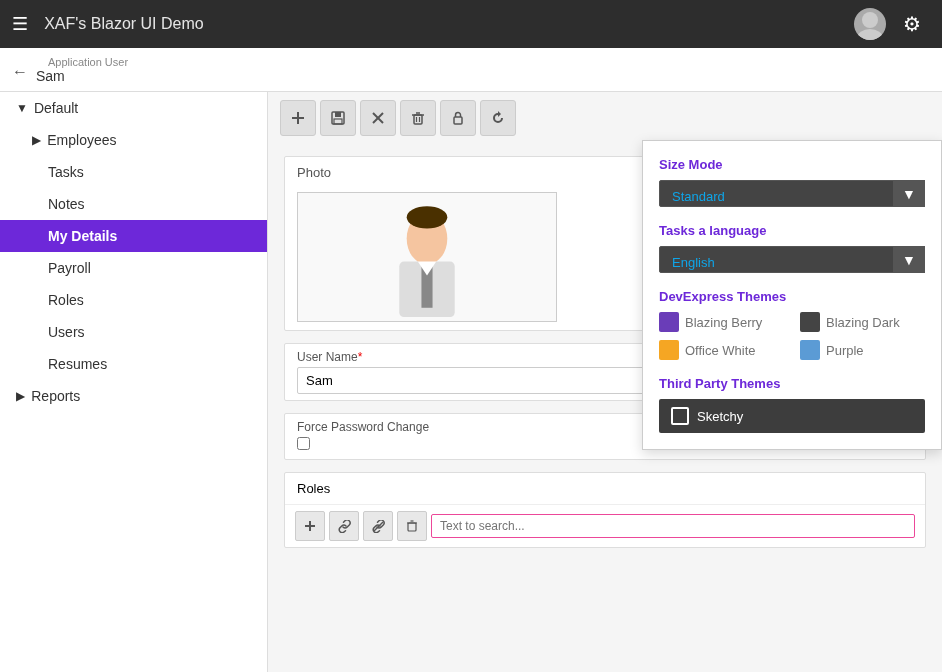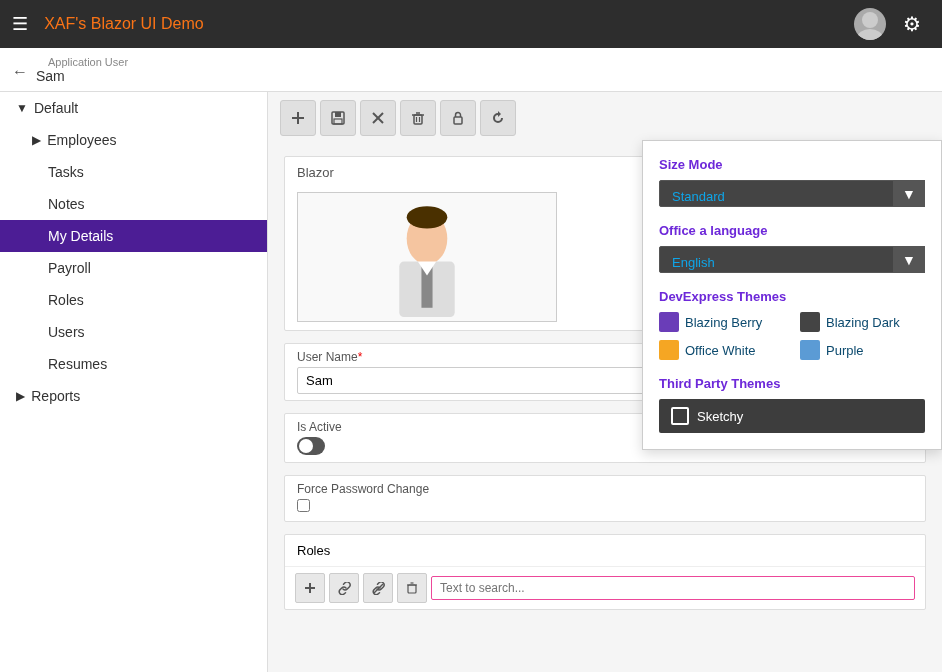--- a/index.html
+++ b/index.html
@@ -2,40 +2,40 @@
 <html><head>
   <meta charset="utf-8">
   <style>
     * { box-sizing: border-box; margin: 0; padding: 0; }
     body { font-family: 'Segoe UI', Arial, sans-serif; font-size: 14px; background: #f0f0f0; overflow: hidden; }
 
     .app-container { display: flex; flex-direction: column; width: 942px; height: 672px; position: relative; }
 
     
     .header { display: flex; align-items: center; background: #2d2d2d; color: #fff; height: 48px; padding: 0 12px; gap: 16px; z-index: 10; }
-    .header-title { font-size: 16px; font-weight: 500; color: #f97316; flex: 1; }
+    .header-title { font-size: 16px; font-weight: 500; color: #e5e5e5; flex: 1; }
     .hamburger-icon { cursor: pointer; font-size: 18px; color: #fff; }
     .header-right { display: flex; align-items: center; gap: 8px; }
     .avatar { width: 32px; height: 32px; border-radius: 50%; background: #aaa; display: flex; align-items: center; justify-content: center; overflow: hidden; }
     .gear-btn { background: none; border: none; color: #fff; cursor: pointer; font-size: 20px; width: 36px; height: 36px; display: flex; align-items: center; justify-content: center; }
 
     
     .breadcrumb-bar { display: flex; align-items: center; background: #fff; border-bottom: 1px solid #ddd; padding: 6px 12px; gap: 8px; height: 44px; }
     .breadcrumb-back { background: none; border: none; cursor: pointer; font-size: 16px; color: #555; }
     .breadcrumb-text { display: flex; flex-direction: column; }
     .breadcrumb-sub { font-size: 11px; color: #888; margin-left: 12px; }
     .breadcrumb-main { font-size: 14px; color: #333; font-weight: 500; }
 
     
     .main-layout { display: flex; flex: 1; overflow: hidden; }
 
     
     .sidebar { width: 268px; background: #fff; border-right: 1px solid #ddd; overflow-y: auto; flex-shrink: 0; }
     .sidebar-item { display: flex; align-items: center; padding: 8px 16px; cursor: pointer; color: #333; gap: 6px; }
-    .sidebar-item.active { background: #4c1d95; color: #fff; }
+    .sidebar-item.active { background: #6d28d9; color: #fff; font-weight: bold; }
     .sidebar-item.indent1 { padding-left: 32px; }
     .sidebar-item.indent2 { padding-left: 48px; }
     .chevron { font-size: 12px; }
 
     
     .content-area { flex: 1; background: #f5f5f5; overflow-y: auto; padding: 0; position: relative; }
 
     
     .toolbar { display: flex; gap: 4px; padding: 8px 12px; background: #f5f5f5; }
     .toolbar-btn { width: 36px; height: 36px; border: 1px solid #ccc; background: #e0e0e0; border-radius: 3px; cursor: pointer; display: flex; align-items: center; justify-content: center; font-size: 16px; color: #555; }
@@ -62,21 +62,21 @@
     
     .settings-overlay { position: absolute; top: 48px; right: 0; width: 300px; background: #fff; border: 1px solid #ccc; box-shadow: 0 4px 12px rgba(0,0,0,0.15); z-index: 100; padding: 16px; }
     .settings-section-title { font-size: 13px; font-weight: 600; color: #6d28d9; margin-bottom: 8px; }
     .settings-select-wrapper { position: relative; margin-bottom: 16px; }
     .settings-select { width: 100%; border: 1px solid #555; background: #444; color: #0ea5e9; padding: 8px 32px 2px 12px; font-size: 13px; border-radius: 2px; appearance: none; cursor: pointer; }
     .settings-select-arrow { position: absolute; right: 0; top: 0; bottom: 0; width: 32px; background: #555; display: flex; align-items: center; justify-content: center; color: #fff; pointer-events: none; }
 
     .themes-grid { display: grid; grid-template-columns: 1fr 1fr; gap: 8px 16px; margin-bottom: 16px; }
     .theme-item { display: flex; align-items: center; gap: 6px; cursor: pointer; }
     .theme-swatch { width: 20px; height: 20px; border-radius: 2px; flex-shrink: 0; }
-    .theme-label { font-size: 13px; color: #0c4a6e; }
+    .theme-label { font-size: 13px; color: #737373; }
 
     .third-party-section { margin-top: 4px; }
     .sketchy-item { display: flex; align-items: center; gap: 8px; background: #3d3d3d; padding: 8px 12px; border-radius: 2px; cursor: pointer; }
     .sketchy-checkbox { width: 18px; height: 18px; border: 2px solid #fff; background: transparent; border-radius: 2px; }
     .sketchy-label { color: #fff; font-size: 13px; }
   </style>
 </head>
 <body>
 
 <div class="app-container">
@@ -193,21 +193,21 @@
         <button class="toolbar-btn" title="Refresh">
           <svg width="16" height="16" viewBox="0 0 16 16">
               <path d="M13 8A5 5 0 013 8a5 5 0 015-5V1l3 3-3 3V5a3 3 0 100 6 3 3 0 003-3h2z" fill="#555"></path>
             </svg>
         </button>
       </div>
 
       <div class="form-area">
 
         <div class="form-section">
-          <div class="form-photo-label">Blazor</div>
+          <div class="form-photo-label">Photo</div>
           <div class="form-photo-box">
 
             <svg width="100" height="120" viewBox="0 0 100 130">
 
               <rect x="20" y="70" width="60" height="60" rx="5" fill="#ddd"></rect>
 
               <rect x="44" y="70" width="12" height="50" fill="#888"></rect>
 
               <ellipse cx="50" cy="45" rx="22" ry="28" fill="#f5c5a0"></ellipse>
 
@@ -220,28 +220,20 @@
 
         <div class="form-section">
           <div class="form-field">
             <div class="form-label">
               <span>User Name</span><span class="required-star">*</span>
             </div>
             <input type="text" class="form-input" value="Sam" style="">
           </div>
         </div>
 
-        <div class="form-section">
-          <div class="form-field">
-            <div class="form-label">Is Active</div>
-            <div class="toggle-on">
-              <div class="toggle-dot"></div>
-            </div>
-          </div>
-        </div>
 
         <div class="form-section">
           <div class="form-field">
             <div class="form-label">Force Password Change</div>
             <input type="checkbox" style="">
           </div>
         </div>
 
         <div class="roles-section">
           <div class="roles-header">Roles</div>
@@ -283,21 +275,21 @@
         <div class="settings-section-title">Size Mode</div>
         <div class="settings-select-wrapper">
           <select class="settings-select">
             <option>Small</option>
             <option selected="">Standard</option>
             <option>Large</option>
           </select>
           <div class="settings-select-arrow">▼</div>
         </div>
 
-        <div class="settings-section-title">Office a language</div>
+        <div class="settings-section-title">Tasks a language</div>
         <div class="settings-select-wrapper">
           <select class="settings-select">
             <option selected="">English</option>
             <option>French</option>
             <option>German</option>
             <option>Spanish</option>
           </select>
           <div class="settings-select-arrow">▼</div>
         </div>
 

